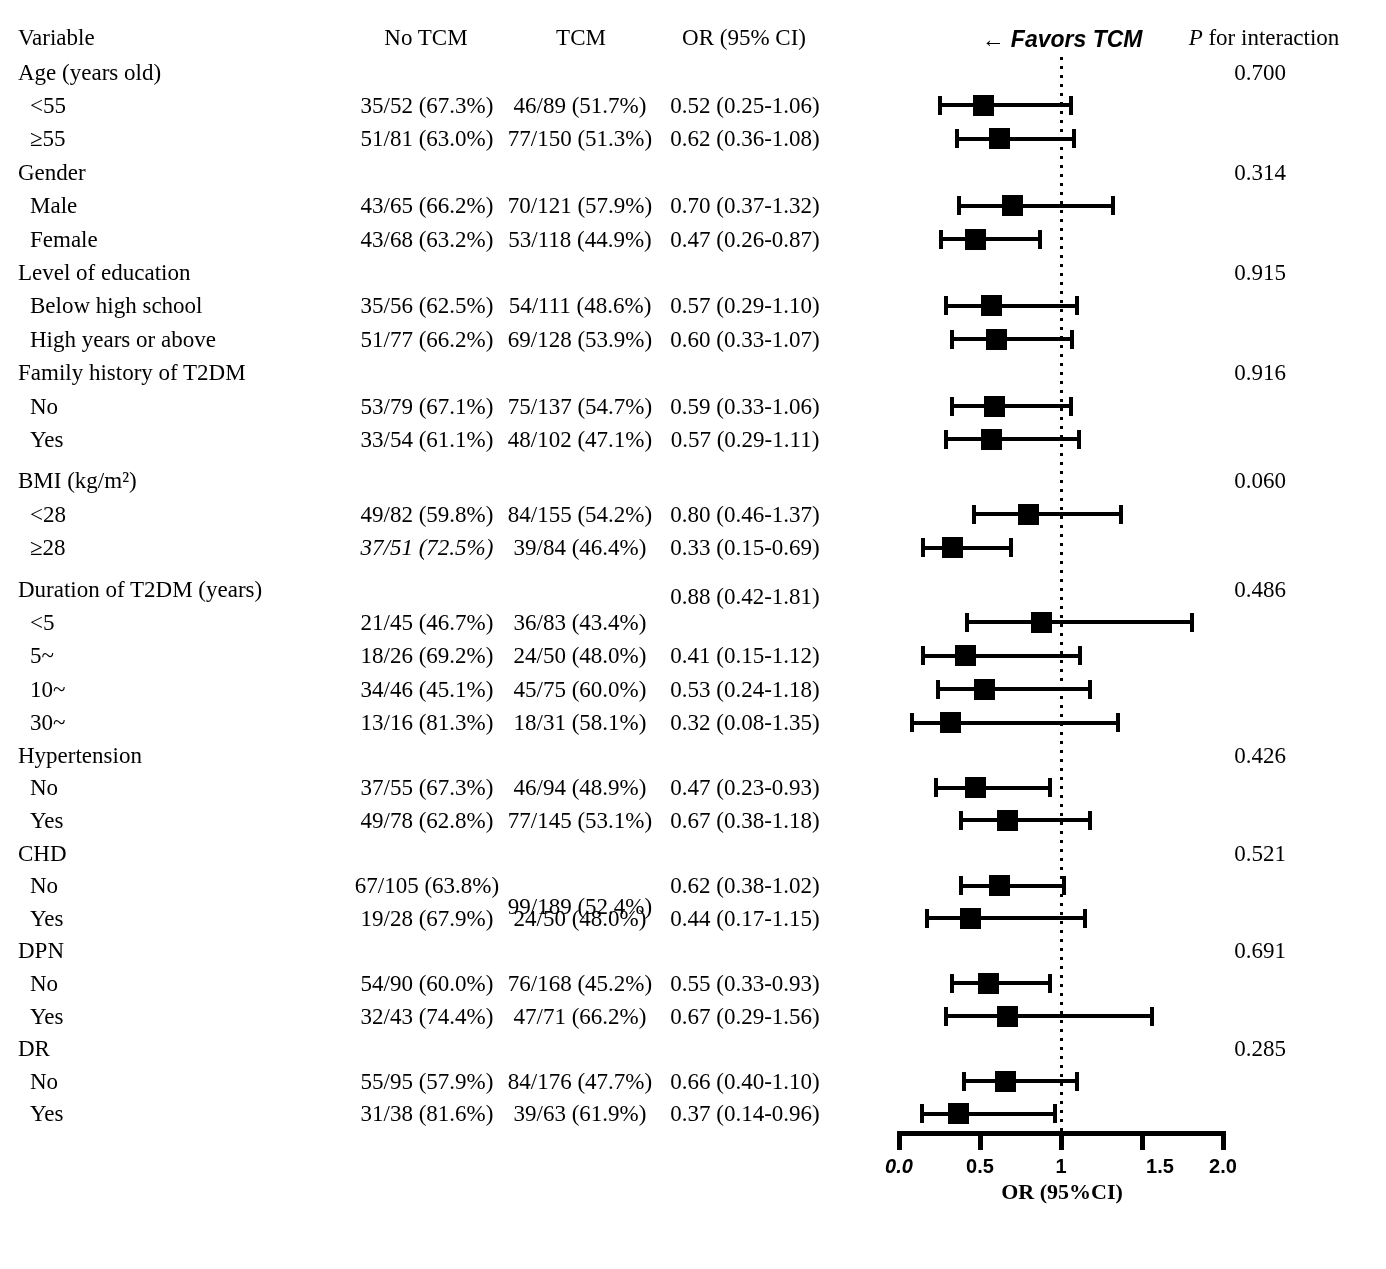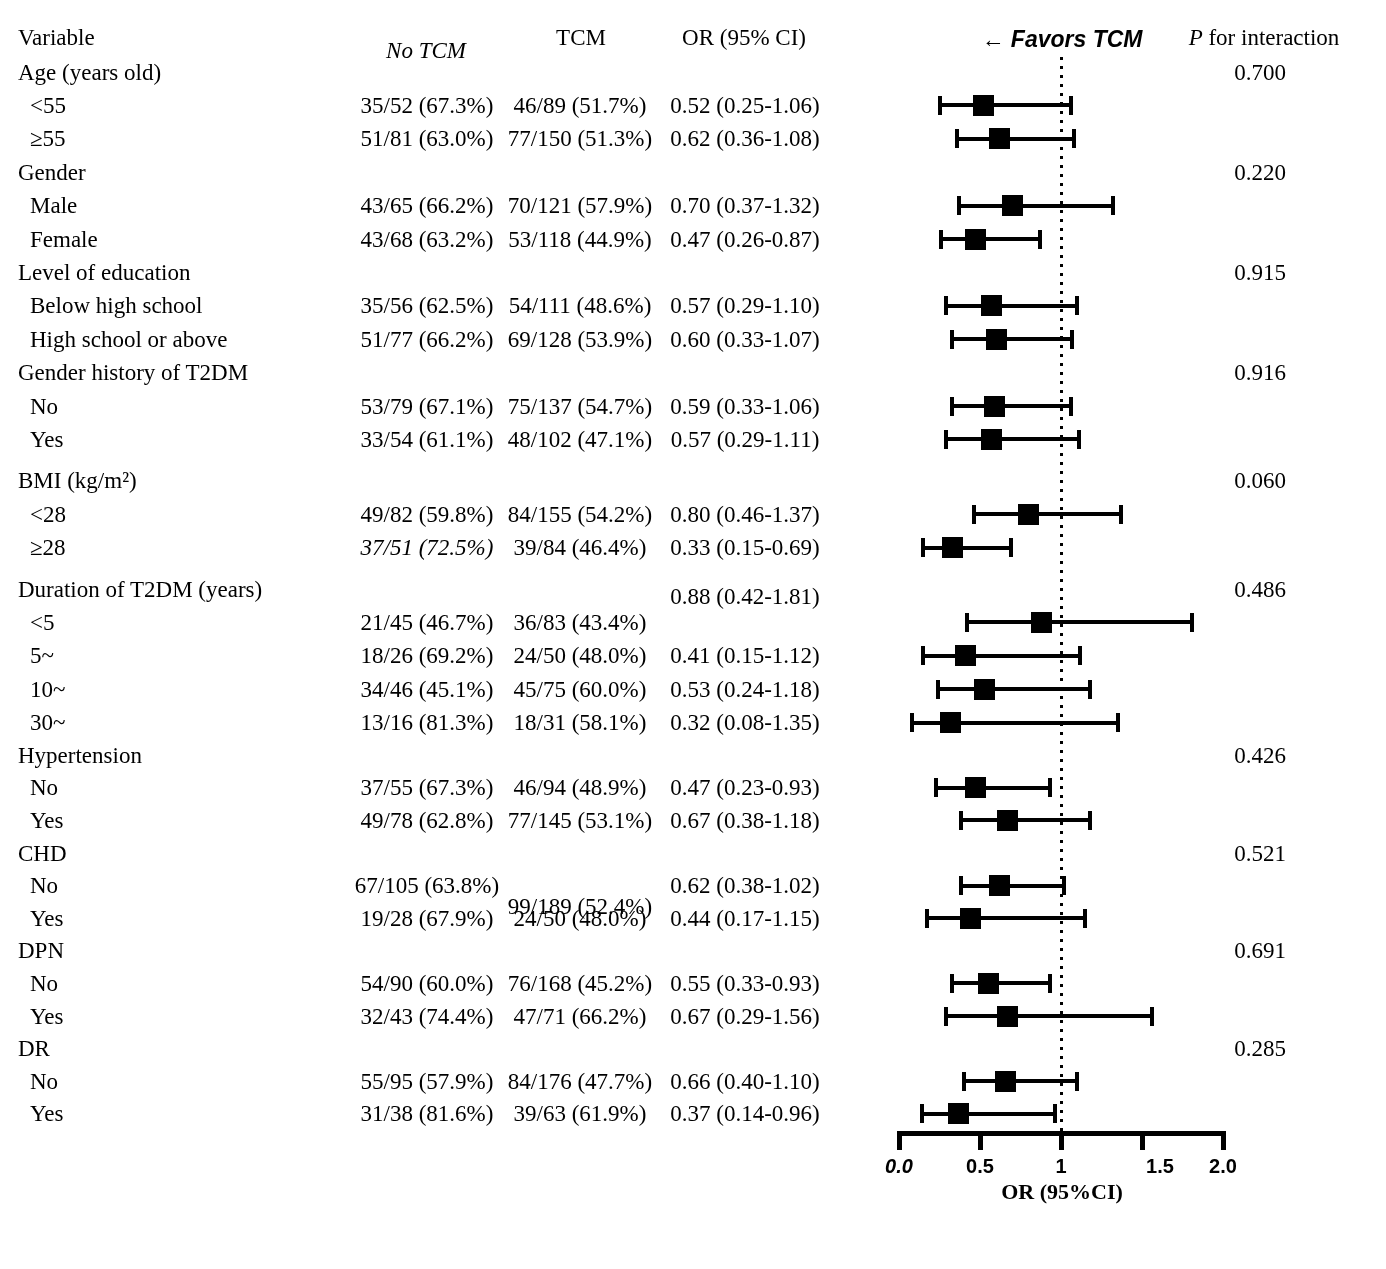--- a/index.html
+++ b/index.html
@@ -56,21 +56,21 @@
     line-height:24px;
     white-space:nowrap;
   }
 </style>
 </head>
 <body>
 
 <div id="canvas">
 
   <div class="hdr" style="left:18px;top:23px;">Variable</div>
-  <div class="hdr center" style="left:426px;top:36px;font-style:italic;">No TCM</div>
+  <div class="hdr center" style="left:426px;top:23px;">No TCM</div>
   <div class="hdr center" style="left:581px;top:23px;">TCM</div>
   <div class="hdr center" style="left:744px;top:23px;">OR (95% CI)</div>
   <div class="hdr favors center" style="left:1062px;top:24px;">← Favors TCM</div>
   <div class="hdr center" style="left:1264px;top:23px;"><span class="p-italic">P</span><span> for interaction</span></div>
 
   <div class="refline" id="refline" style="left: 1059.5px; top: 57px; height: 1074px;"></div>
 
   <div id="rows">
       <div class="cell" style="left: 18px; top: 55.5px;">Age (years old)</div>
       <div class="cell center" style="left: 1260px; top: 55.5px;">0.700</div>
@@ -84,21 +84,21 @@
       <div class="or-marker" style="left: 972.74px; top: 94.9px;"></div>
       <div class="cell" style="left: 30px; top: 122.3px;">≥55</div>
       <div class="cell center" style="left: 427px; top: 122.3px;">51/81 (63.0%)</div>
       <div class="cell center" style="left: 580px; top: 122.3px;">77/150 (51.3%)</div>
       <div class="cell center" style="left: 745px; top: 122.3px;">0.62 (0.36-1.08)</div>
       <div class="ci-line" style="left: 957.32px; top: 136.8px; width: 116.64px;"></div>
       <div class="ci-cap" style="left: 955.32px; top: 129.3px;"></div>
       <div class="ci-cap" style="left: 1071.96px; top: 129.3px;"></div>
       <div class="or-marker" style="left: 988.94px; top: 128.3px;"></div>
       <div class="cell" style="left: 18px; top: 155.7px;">Gender</div>
-      <div class="cell center" style="left: 1260px; top: 155.7px;">0.220</div>
+      <div class="cell center" style="left: 1260px; top: 155.7px;">0.314</div>
       <div class="cell" style="left: 30px; top: 189.1px;">Male</div>
       <div class="cell center" style="left: 427px; top: 189.1px;">43/65 (66.2%)</div>
       <div class="cell center" style="left: 580px; top: 189.1px;">70/121 (57.9%)</div>
       <div class="cell center" style="left: 745px; top: 189.1px;">0.70 (0.37-1.32)</div>
       <div class="ci-line" style="left: 958.94px; top: 203.6px; width: 153.9px;"></div>
       <div class="ci-cap" style="left: 956.94px; top: 196.1px;"></div>
       <div class="ci-cap" style="left: 1110.84px; top: 196.1px;"></div>
       <div class="or-marker" style="left: 1001.9px; top: 195.1px;"></div>
       <div class="cell" style="left: 30px; top: 222.5px;">Female</div>
       <div class="cell center" style="left: 427px; top: 222.5px;">43/68 (63.2%)</div>
@@ -111,29 +111,29 @@
       <div class="cell" style="left: 18px; top: 255.9px;">Level of education</div>
       <div class="cell center" style="left: 1260px; top: 255.9px;">0.915</div>
       <div class="cell" style="left: 30px; top: 289.3px;">Below high school</div>
       <div class="cell center" style="left: 427px; top: 289.3px;">35/56 (62.5%)</div>
       <div class="cell center" style="left: 580px; top: 289.3px;">54/111 (48.6%)</div>
       <div class="cell center" style="left: 745px; top: 289.3px;">0.57 (0.29-1.10)</div>
       <div class="ci-line" style="left: 945.98px; top: 303.8px; width: 131.22px;"></div>
       <div class="ci-cap" style="left: 943.98px; top: 296.3px;"></div>
       <div class="ci-cap" style="left: 1075.2px; top: 296.3px;"></div>
       <div class="or-marker" style="left: 980.84px; top: 295.3px;"></div>
-      <div class="cell" style="left: 30px; top: 322.7px;">High school or above</div>
+      <div class="cell" style="left: 30px; top: 322.7px;">High years or above</div>
       <div class="cell center" style="left: 427px; top: 322.7px;">51/77 (66.2%)</div>
       <div class="cell center" style="left: 580px; top: 322.7px;">69/128 (53.9%)</div>
       <div class="cell center" style="left: 745px; top: 322.7px;">0.60 (0.33-1.07)</div>
       <div class="ci-line" style="left: 952.46px; top: 337.2px; width: 119.88px;"></div>
       <div class="ci-cap" style="left: 950.46px; top: 329.7px;"></div>
       <div class="ci-cap" style="left: 1070.34px; top: 329.7px;"></div>
       <div class="or-marker" style="left: 985.7px; top: 328.7px;"></div>
-      <div class="cell" style="left: 18px; top: 356.1px;">Gender history of T2DM</div>
+      <div class="cell" style="left: 18px; top: 356.1px;">Family history of T2DM</div>
       <div class="cell center" style="left: 1260px; top: 356.1px;">0.916</div>
       <div class="cell" style="left: 30px; top: 389.5px;">No</div>
       <div class="cell center" style="left: 427px; top: 389.5px;">53/79 (67.1%)</div>
       <div class="cell center" style="left: 580px; top: 389.5px;">75/137 (54.7%)</div>
       <div class="cell center" style="left: 745px; top: 389.5px;">0.59 (0.33-1.06)</div>
       <div class="ci-line" style="left: 952.46px; top: 404px; width: 118.26px;"></div>
       <div class="ci-cap" style="left: 950.46px; top: 396.5px;"></div>
       <div class="ci-cap" style="left: 1068.72px; top: 396.5px;"></div>
       <div class="or-marker" style="left: 984.08px; top: 395.5px;"></div>
       <div class="cell" style="left: 30px; top: 422.9px;">Yes</div>

